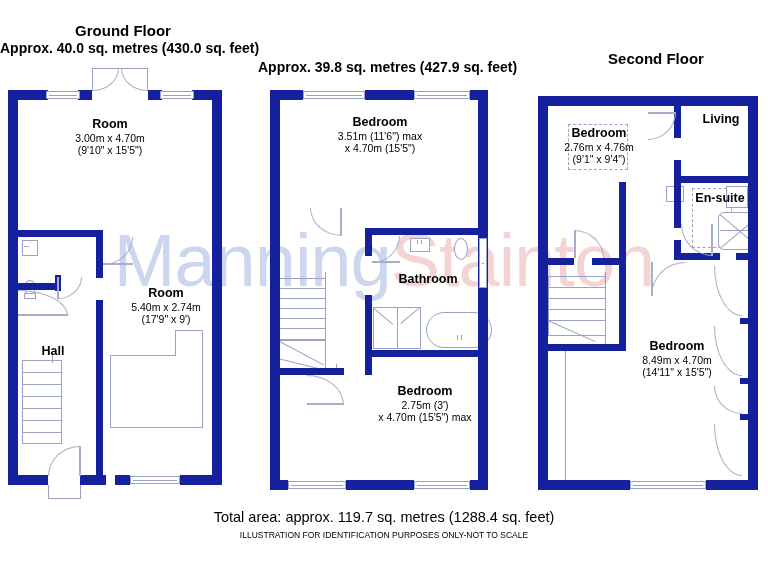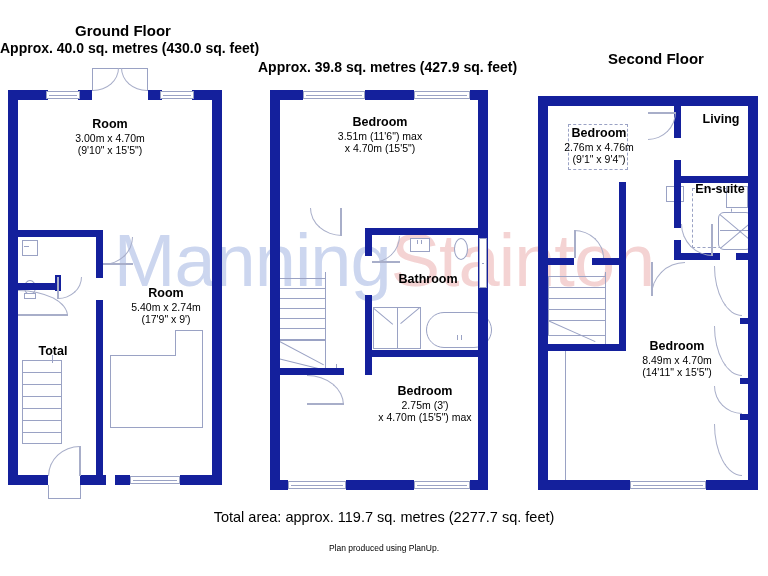--- a/index.html
+++ b/index.html
@@ -185,21 +185,21 @@
       <span class="rdim">(9'10" x 15'5")</span>
     </div>
 
     <div class="rlabel" style="left:103px;top:286px;width:126px;">
       <span class="rname">Room</span>
       <span class="rdim">5.40m x 2.74m</span>
       <span class="rdim">(17'9" x 9')</span>
     </div>
 
     <div class="rlabel" style="left:18px;top:344px;width:70px;">
-      <span class="rname">Total</span>
+      <span class="rname">Hall</span>
     </div>
   </div>
 
   <div class="panel" id="first">
 
     <div class="w" style="left:270px;top:90px;width:10px;height:400px;"></div>
     <div class="w" style="left:478px;top:90px;width:10px;height:400px;"></div>
 
     <div class="w" style="left:270px;top:90px;width:14px;height:10px;"></div>
     <div class="w" style="left:372px;top:90px;width:42px;height:10px;"></div>
@@ -363,27 +363,27 @@
     <div class="rlabel" style="left:546px;top:126px;width:106px;">
       <span class="rname">Bedroom</span>
       <span class="rdim">2.76m x 4.76m</span>
       <span class="rdim">(9'1" x 9'4")</span>
     </div>
 
     <div class="rlabel" style="left:686px;top:112px;width:70px;">
       <span class="rname">Living</span>
     </div>
 
-    <div class="rlabel" style="left:680px;top:182px;width:80px;">
+    <div class="rlabel" style="left:680px;top:191px;width:80px;">
       <span class="rname">En-suite</span>
     </div>
 
     <div class="rlabel" style="left:606px;top:339px;width:142px;">
       <span class="rname">Bedroom</span>
       <span class="rdim">8.49m x 4.70m</span>
       <span class="rdim">(14'11" x 15'5")</span>
     </div>
   </div>
 
-  <div class="total">Total area: approx. 119.7 sq. metres (2277.7 sq. feet)</div>
-  <div class="disc2">Plan produced using PlanUp.</div>
+  <div class="total">Total area: approx. 119.7 sq. metres (1288.4 sq. feet)</div>
+  <div class="disc1">ILLUSTRATION FOR IDENTIFICATION PURPOSES ONLY-NOT TO SCALE</div>
 
 </div>
 
 </body></html>

